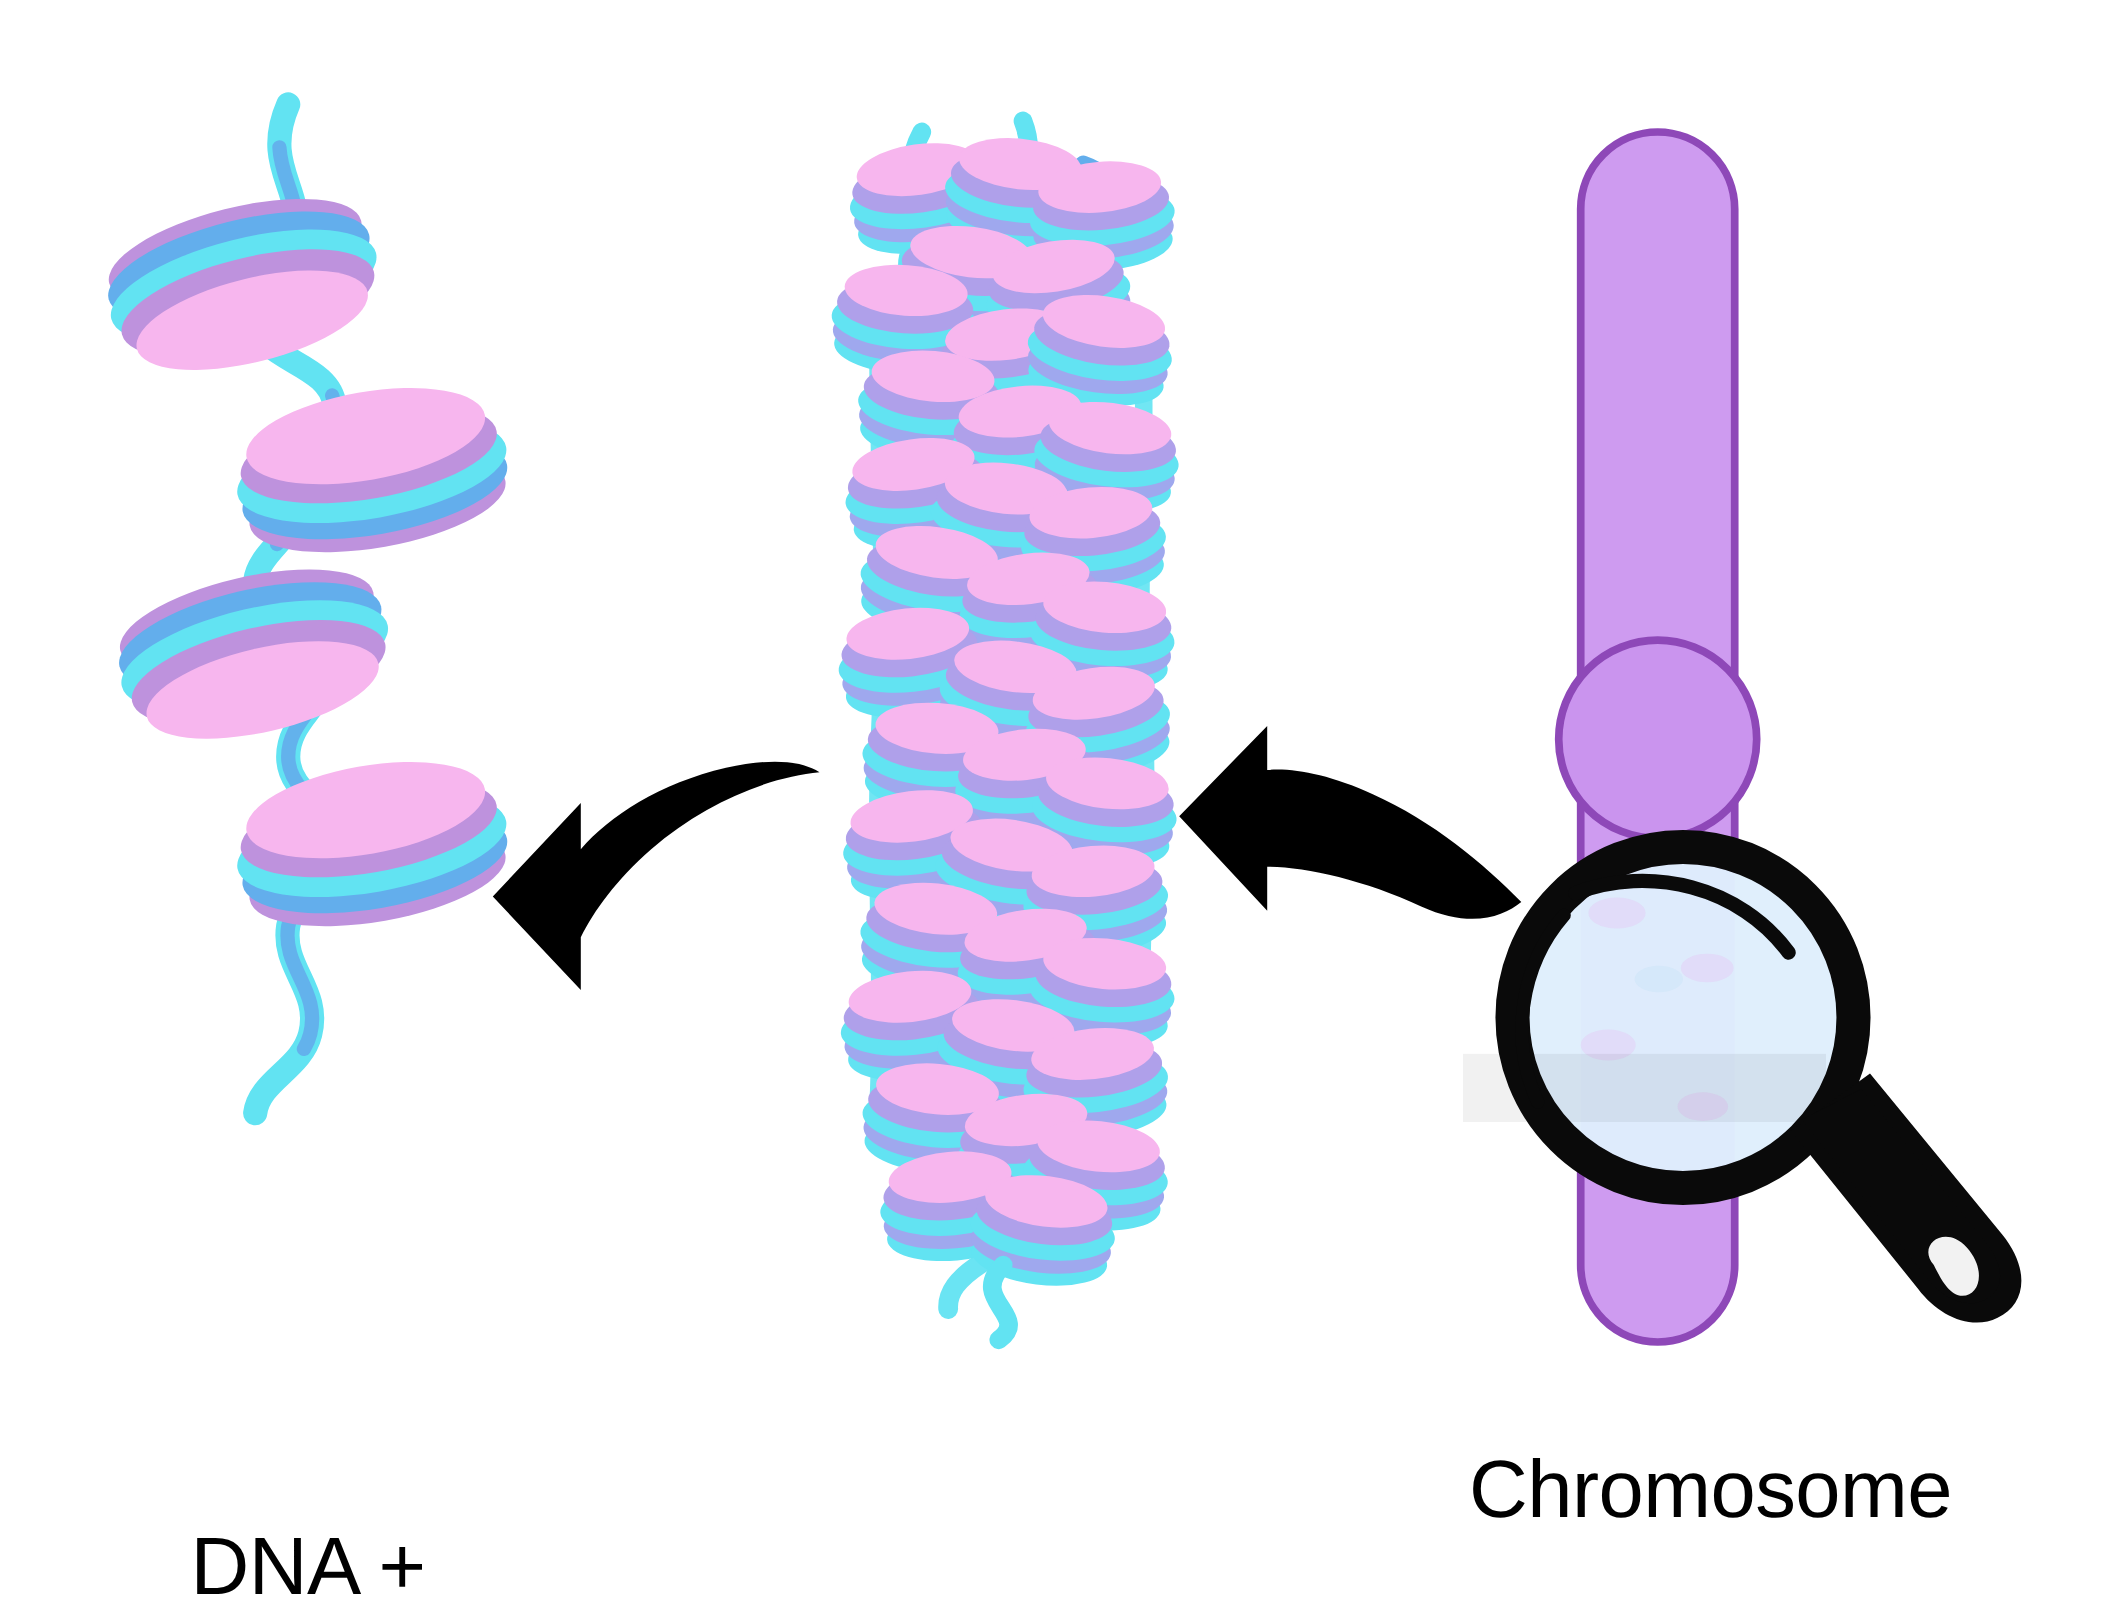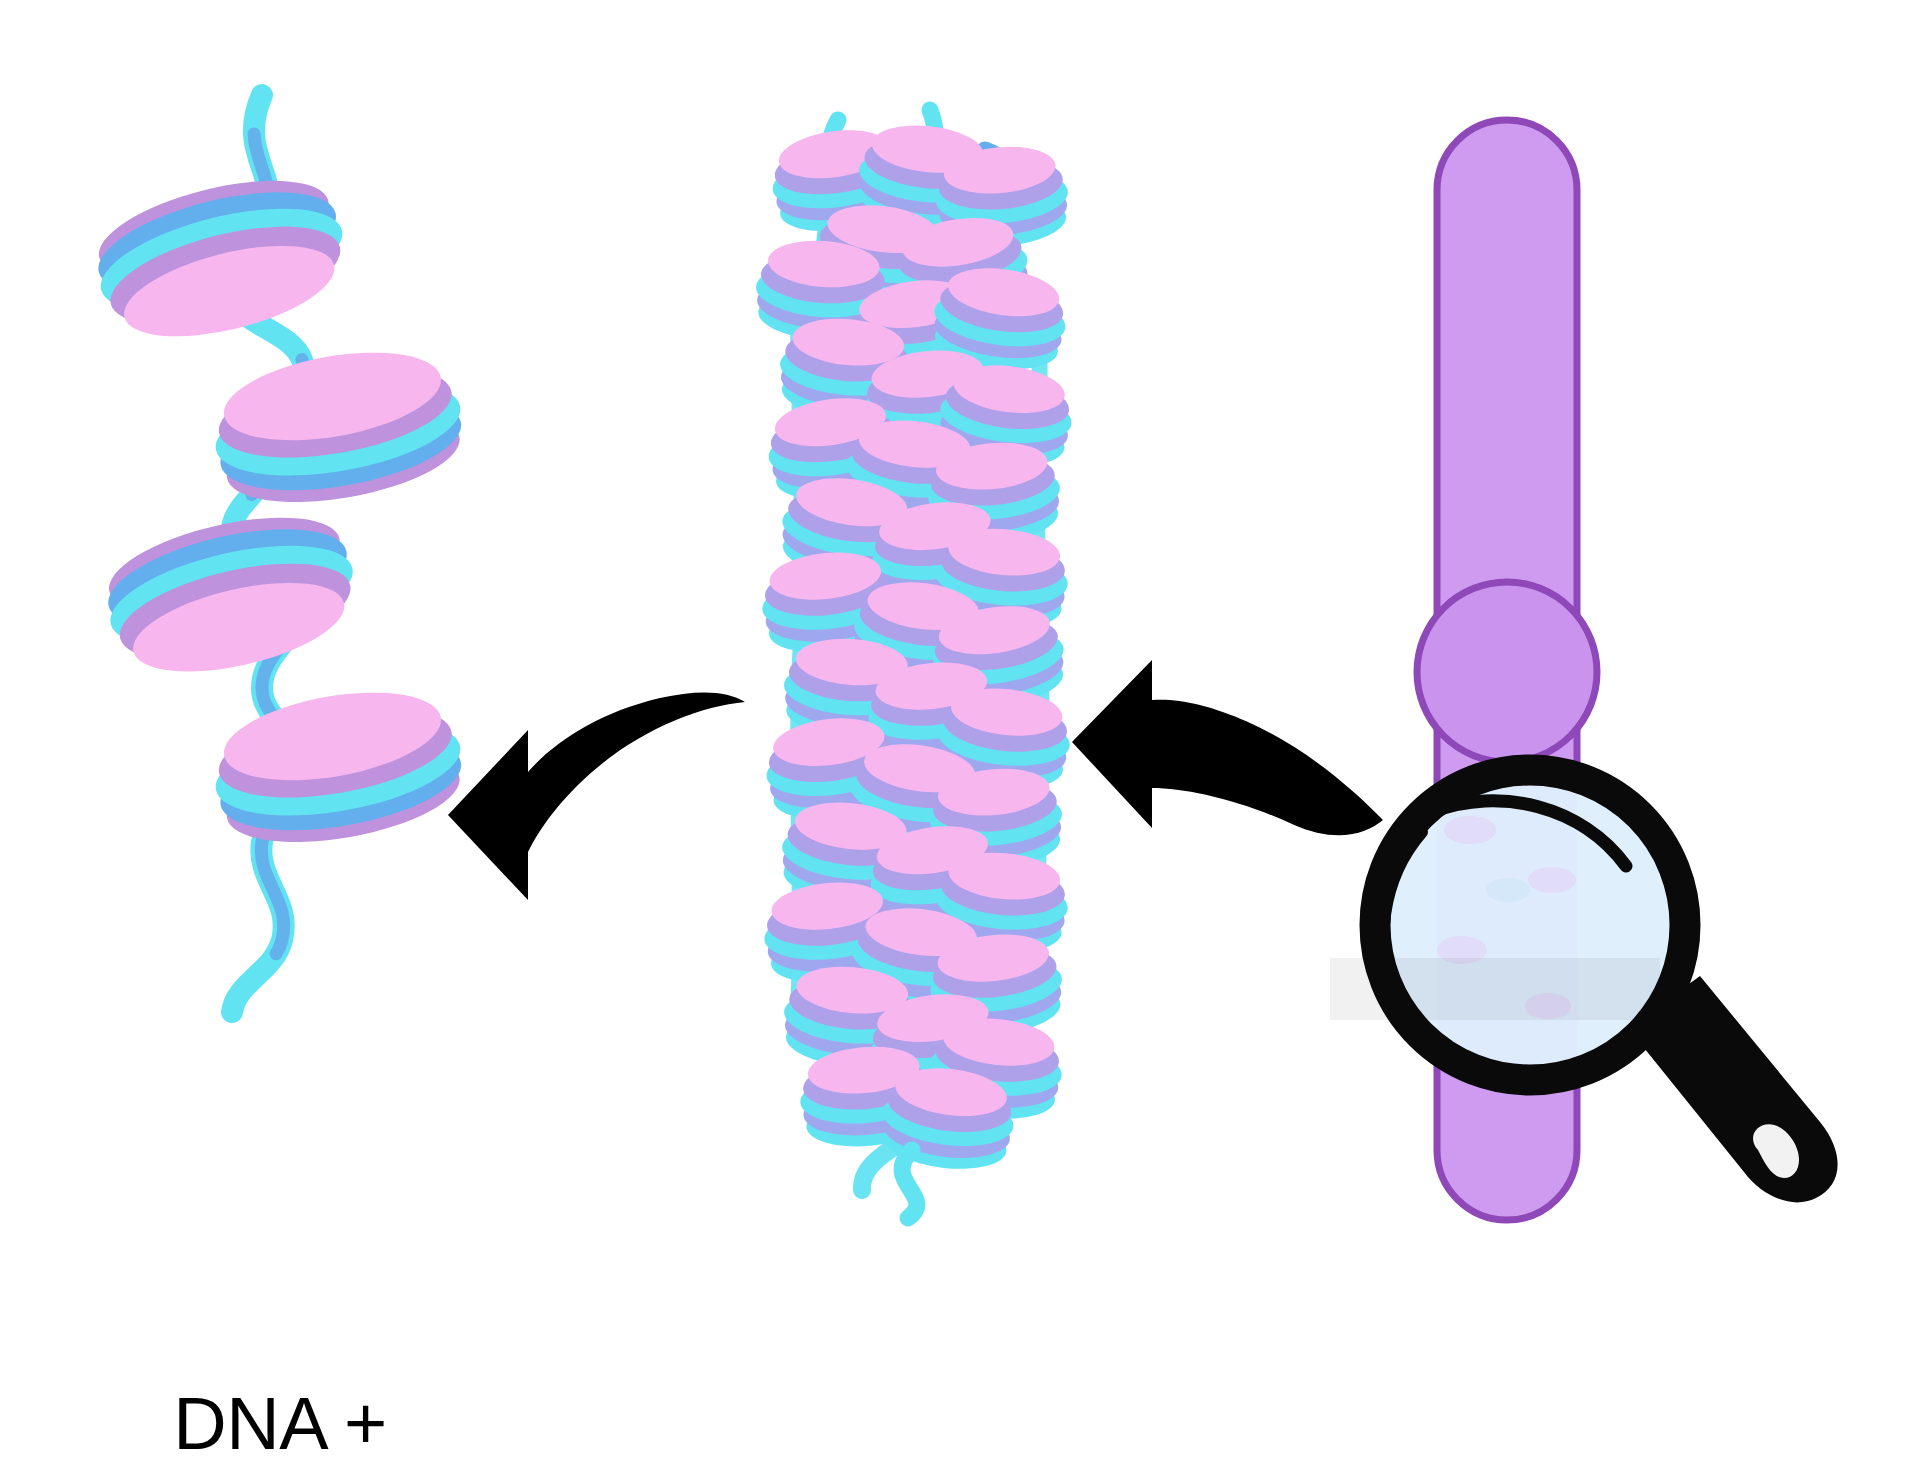--- a/index.html
+++ b/index.html
@@ -357,14 +357,15 @@
       </g>
     </g>
   </svg>
 
   <div class="caption" id="cap-dna">
     <span class="cap-line">DNA +</span>
     
   </div>
 
 
+  <div class="caption" id="cap-chromosome">Chromosome</div>
 
 </div>
 
 </body></html>

